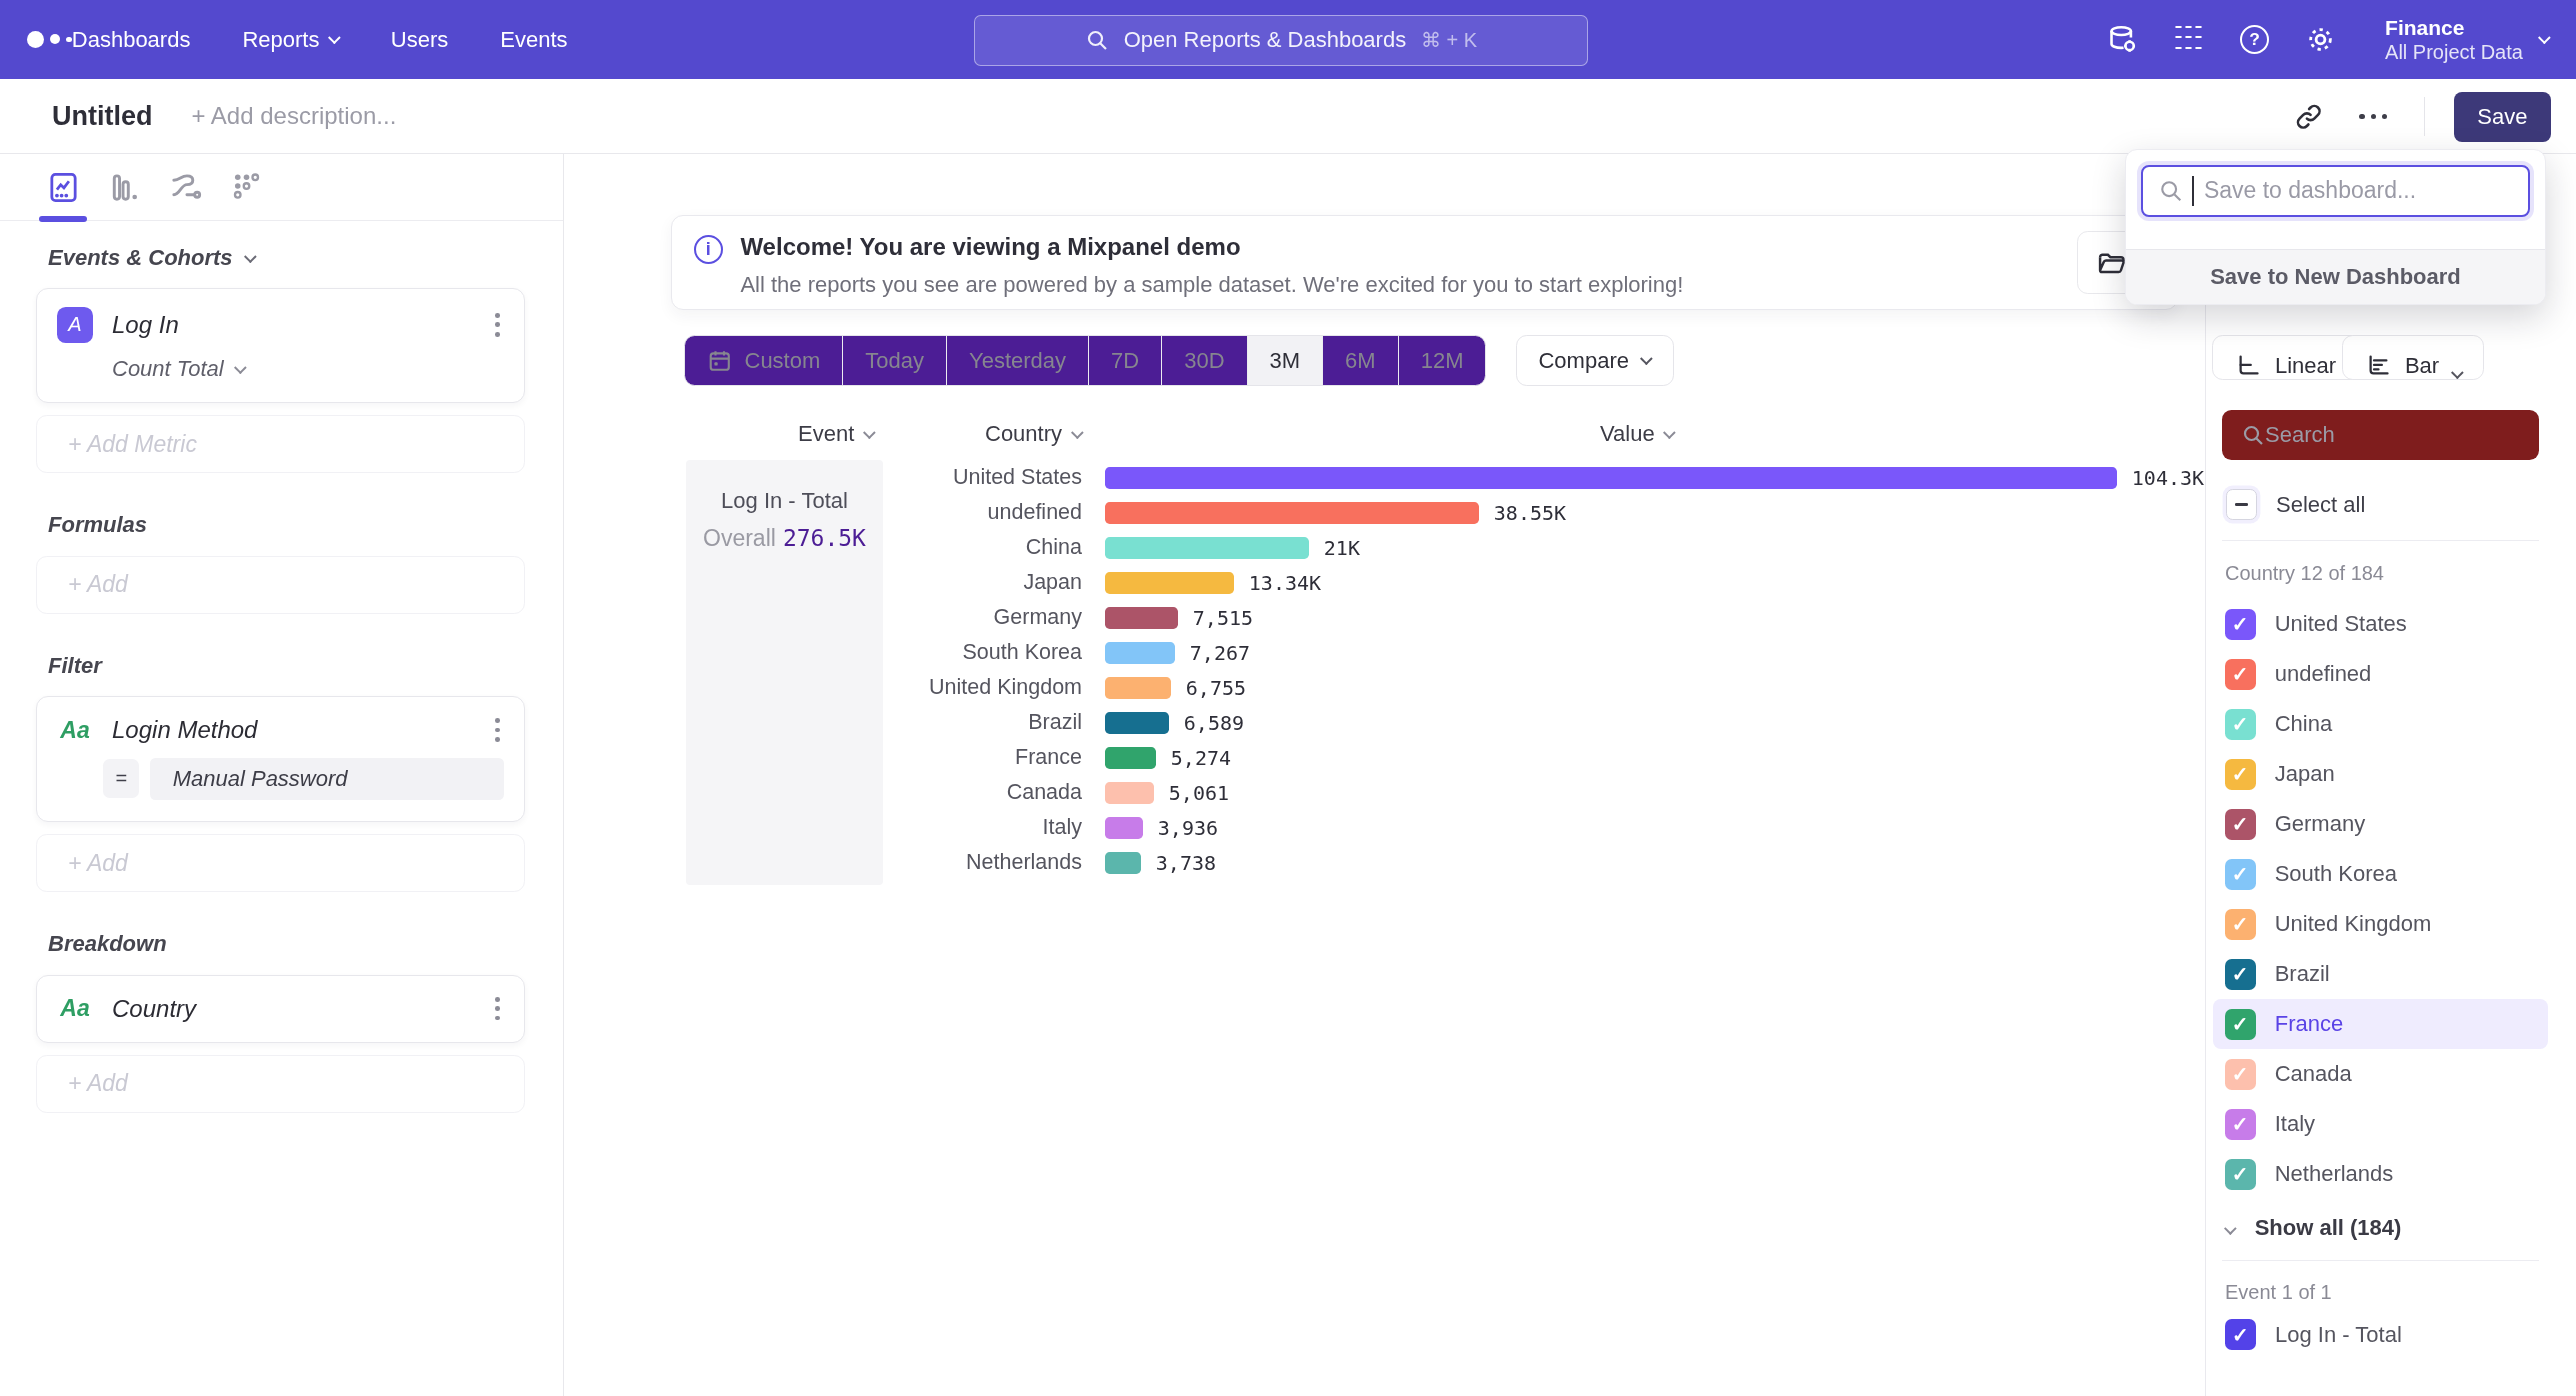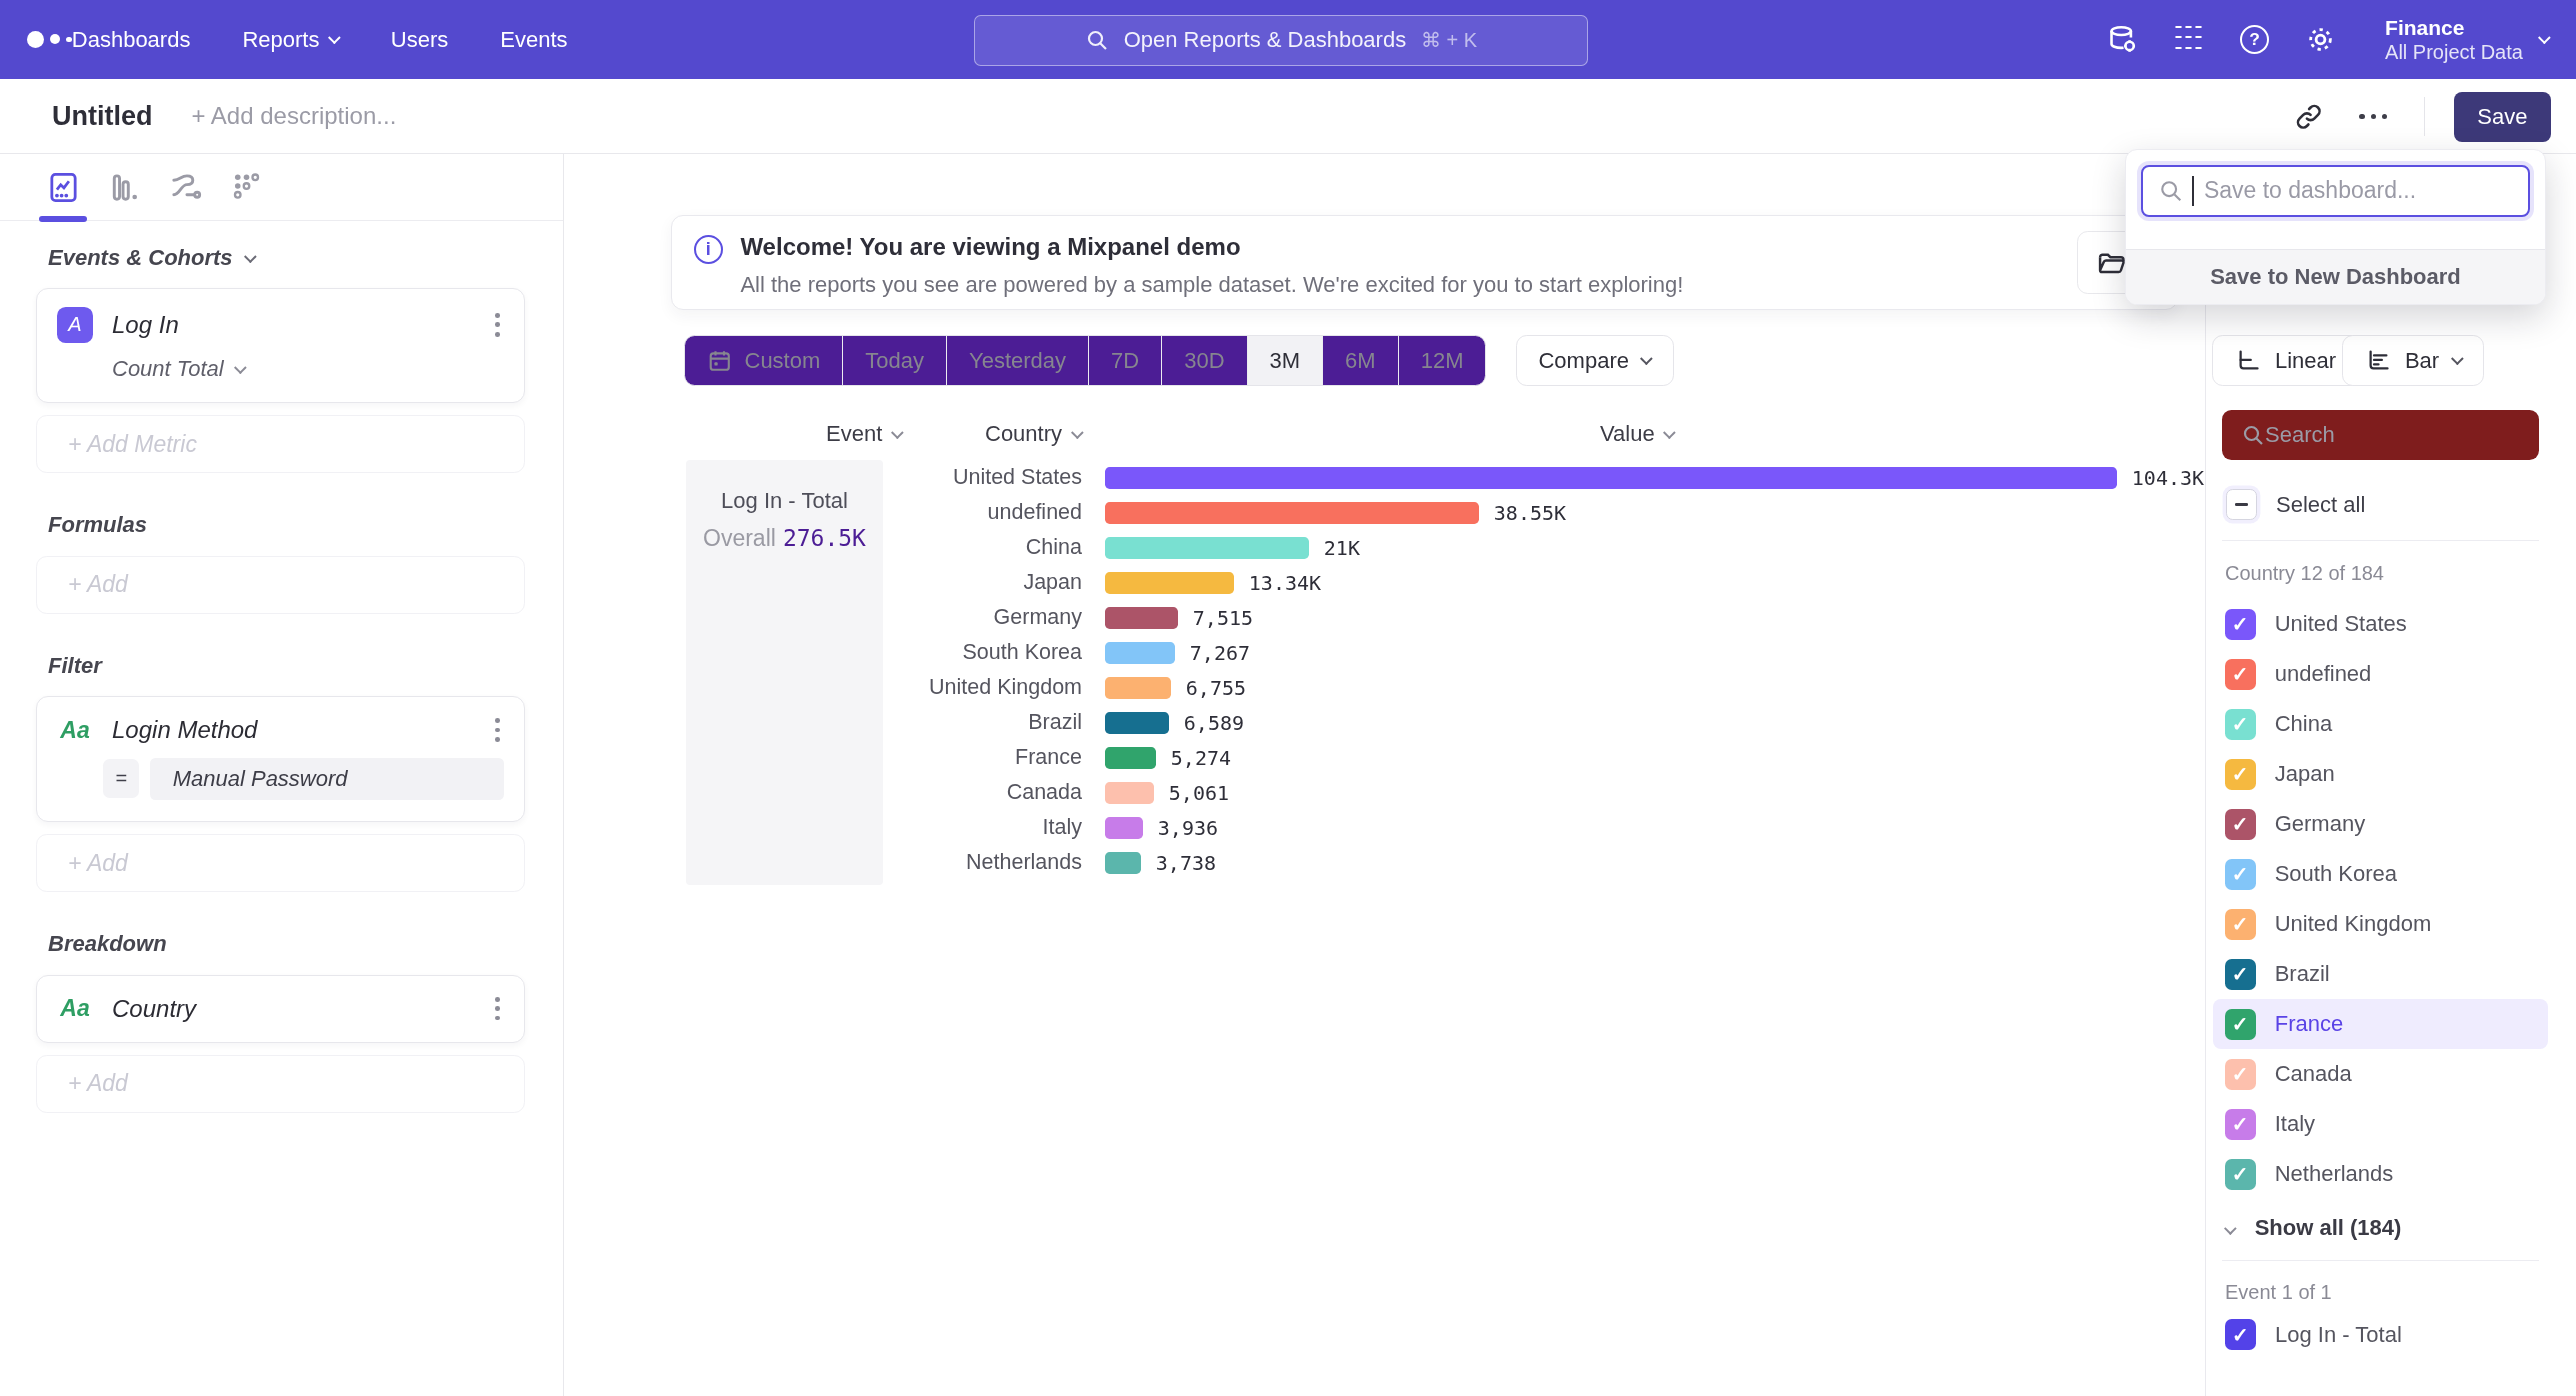--- a/index.html
+++ b/index.html
@@ -115,21 +115,21 @@
   .ep-sub .num { font-family:"DejaVu Sans Mono", monospace; color:#4c1d95; }
   .chart-rows { position:absolute; left:686px; top:460px; width:1496px; }
   .crow { display:flex; align-items:center; height:35px; }
   .crow .clabel { width:396px; text-align:right; font-size:21.5px; color:#55555F; flex:none; }
   .crow .bar { height:22px; border-radius:4.7px; flex:none; margin-left:23px; }
   .crow .cval { margin-left:14.8px; font-size:20px; color:#2E2E38; font-family:"DejaVu Sans Mono", monospace; }
 
   
   .rpanel { position:absolute; left:2205px; top:154px; width:371px; bottom:0; background:#fff;
     border-left:1.3px solid #E9E9EE; }
-  .rp-btn { position:absolute; height:51px; } 
+  .rp-btn { position:absolute; height:45px;align-items:flex-end; } 
   .rp-search { position:absolute; left:16px; top:256px; width:317px; height:50px; background:#7f1d1d;
     border-radius:9.4px; display:flex; align-items:center; padding-left:19px; cursor:text; }
   .rp-search .ph { font-size:22px; color:#9B9BA6; }
   .chk { width:31px; height:31px; border-radius:6.7px; flex:none; display:flex; align-items:center;
     justify-content:center; cursor:pointer; }
   .chk.colored::after { content:"✓"; color:#fff; font-size:20px; font-weight:bold; }
   .chk.indet { background:#fff; border:1.3px solid #D5D5E0; box-shadow:0 0 0 3.4px rgba(120,100,240,0.10); }
   .chk.indet::after { content:""; width:13.4px; height:2.7px; background:#3A3A44; border-radius:1.3px; }
   .selall { position:absolute; left:20px; top:335px; display:flex; align-items:center; gap:19px; cursor:pointer; }
   .selall span { font-size:22px; color:#3F3F49; }
@@ -382,21 +382,21 @@
         <span class="seg">
           <span>12M</span>
         </span>
       </div>
     <div class="pill-btn">
       <span>Compare</span>
         <span class="chev"></span>
     </div>
   </div>
 
-  <div class="col-head" style="left:826px;">
+  <div class="col-head" style="left:798px;">
     <span>Event</span>
       <span class="chev"></span>
   </div>
   <div class="col-head" style="left:985px;">
     <span>Country</span>
       <span class="chev"></span>
   </div>
   <div class="col-head" style="left:1600px;">
     <span>Value</span>
       <span class="chev"></span>

